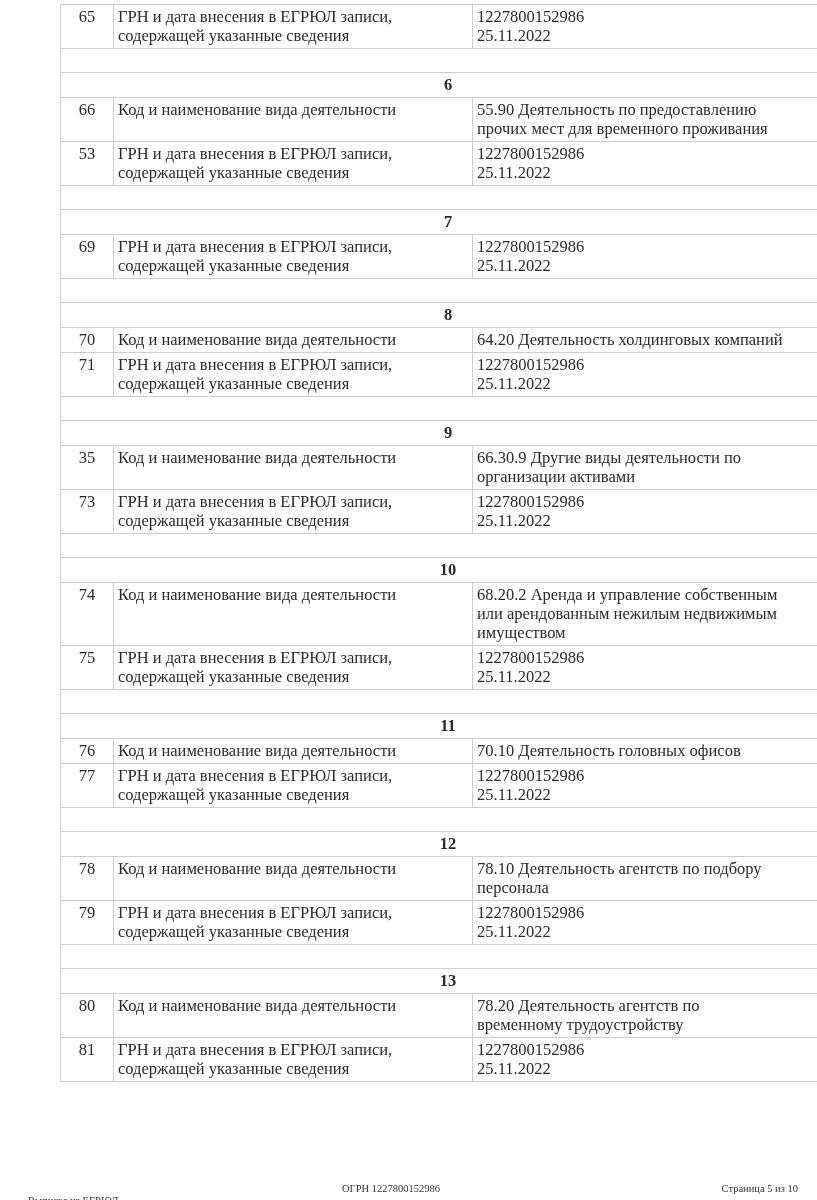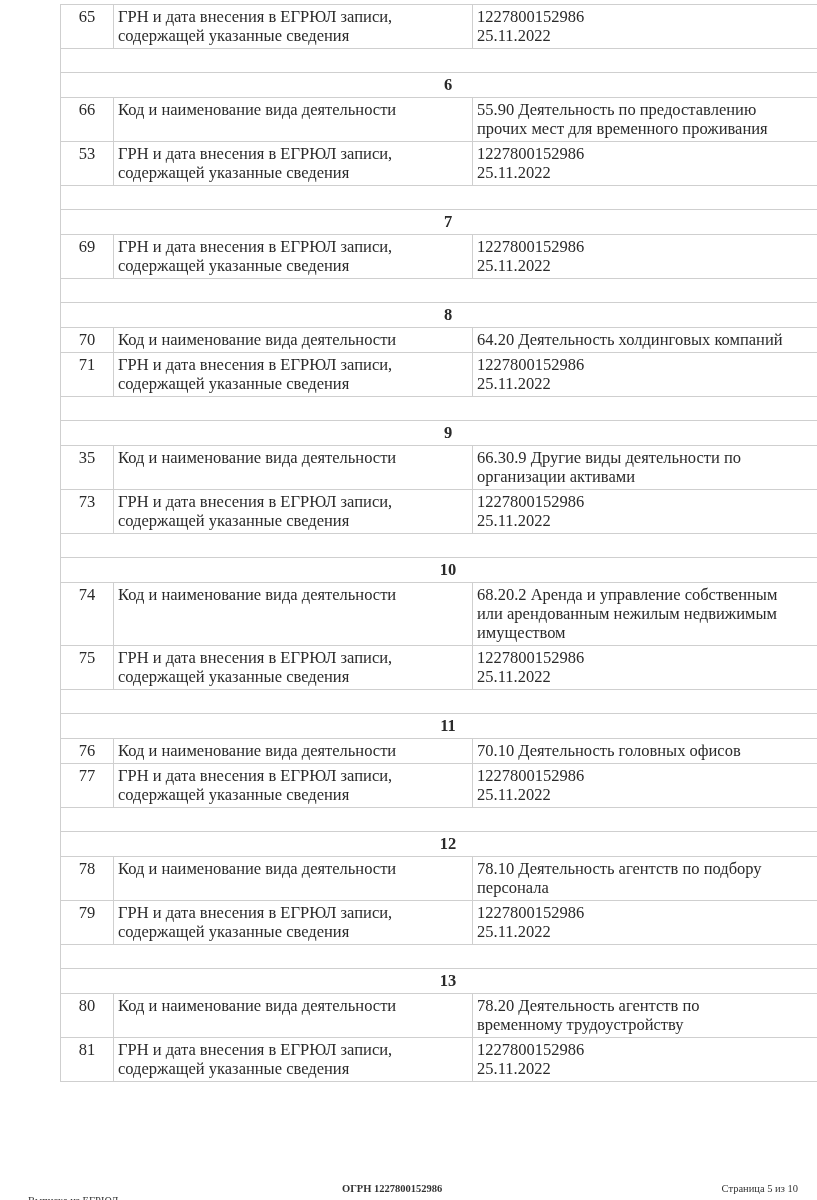--- a/index.html
+++ b/index.html
@@ -11,21 +11,21 @@
     #doc-table col.c-num { width: 53px; }
     #doc-table col.c-label { width: 359px; }
     #doc-table col.c-value { width: 363px; }
     td.num { text-align: center; padding-left: 0; padding-right: 0; }
     tr.spacer td { height: 18px; padding: 0; }
     tr.section td { text-align: center; font-weight: bold; padding-top: 3px; padding-bottom: 2px; }
     .line { display: block; white-space: nowrap; }
     #footer { position: absolute; left: 12px; top: 1171px; width: 786px; height: 28px;
               font-size: 10.5px; line-height: 12px; color: #333; }
     #footer .left { position: absolute; left: 16px; top: 0; margin-top: 24px; }
-    #footer .center { position: absolute; left: 330px; top: 12px; font-weight: bold; }
+    #footer .center { position: absolute; left: 330px; top: 12px; }
     #footer .right { position: absolute; right: 0; top: 12px; }
   </style>
 </head>
 <body>
 
 <table id="doc-table">
   <colgroup>
       <col class="c-num">
       <col class="c-label">
       <col class="c-value">

